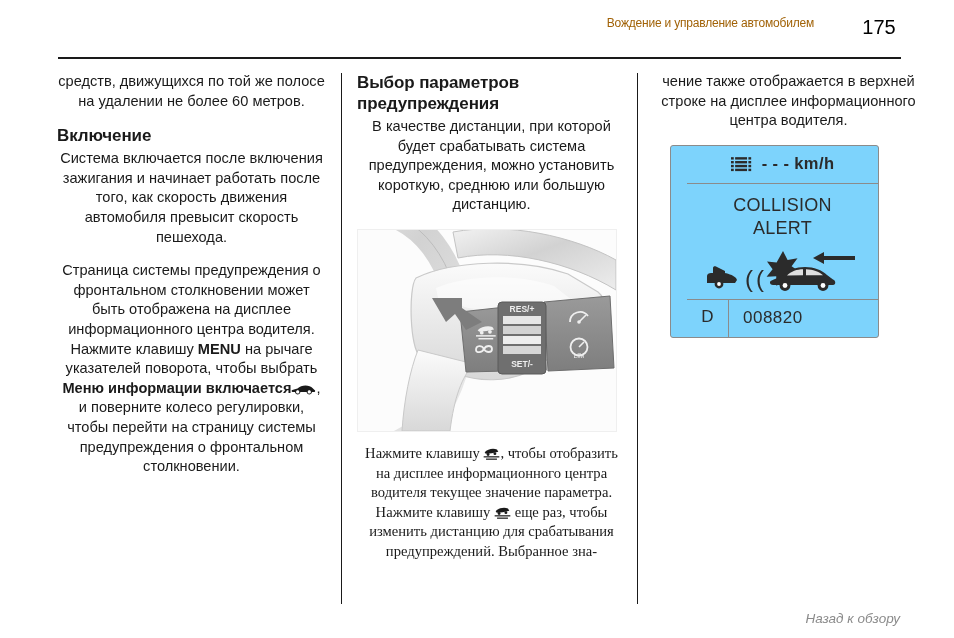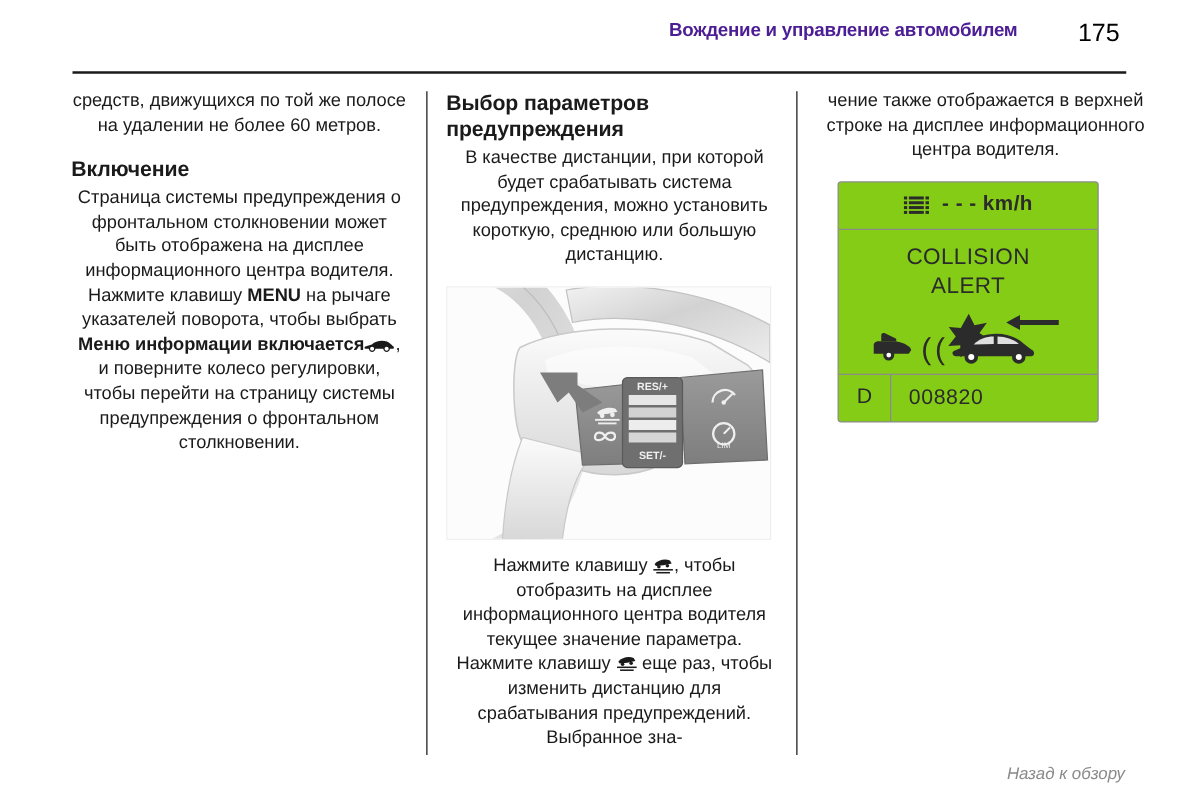--- a/index.html
+++ b/index.html
@@ -21,24 +21,24 @@
     position: absolute;
     left: 58px;
     top: 16px;
     width: 842px;
     height: 40px;
     display: flex;
     align-items: flex-start;
     justify-content: flex-end;
   }
   .header-title {
-    font-size: 15px;
-    font-weight: bold;
+    font-size: 12px;
+    font-weight: normal;
     letter-spacing: -0.2px;
-    color: #4c1d95;
+    color: #a16207;
     white-space: nowrap;
   }
   .header-pageno {
     font-size: 20px;
     font-weight: normal;
     color: #000000;
     margin-left: 44px;
     min-width: 42px;
     text-align: center;
   }
@@ -73,21 +73,21 @@
   }
   .col1 { left: 57px; }
   .col2 { left: 357px; }
   .col3 { left: 654px; }
 
   .column p {
     margin: 0 0 14px 0;
     text-align: center;
     hyphens: none;
   }
-  .column p.tight { margin-bottom: 16px; }
+  .column p.tight { margin-bottom: 16px; font-family: Liberation Serif, serif; }
 
   h2.sect-title {
     font-size: 17px;
     font-weight: bold;
     margin: 14px 0 3px 0;
     line-height: 21px;
     letter-spacing: -0.1px;
   }
   h2.sect-title.first { margin-top: 0; }
 
@@ -125,24 +125,25 @@
   .figure-wheel svg { display: block; }
 
   
   .figure-dic {
     width: 209px;
     height: 193px;
     margin: 13px 0 0 16px;
     border: 1.5px solid #8b8b8b;
     border-radius: 3px;
     box-sizing: border-box;
-    background: #84cc16;
+    background: #7dd3fc;
     display: flex;
     flex-direction: column;
     position: relative;
+    padding-left: 16px;
   }
   .dic-row-top {
     height: 37px;
     border-bottom: 1.5px solid #8b8b8b;
     display: flex;
     align-items: center;
     justify-content: center;
     gap: 9px;
   }
   .dic-bars {
@@ -221,20 +222,21 @@
 <div class="header-rule"></div>
 
 <div class="col-divider d1"></div>
 <div class="col-divider d2"></div>
 
 <div class="column col1">
   <p>средств, движущихся по той же по­лосе на удалении не более 60 мет­ров.</p>
 
   <h2 class="sect-title">Включение</h2>
 
+  <p>Система включается после вклю­чения зажигания и начинает рабо­тать после того, как скорость дви­жения автомобиля превысит ско­рость пешехода.</p>
 
   <p><span>Страница системы предупрежде­ния о фронтальном столкновении может быть отображена на дис­плее информационного центра во­дителя. Нажмите клавишу </span><b class="kw">MENU</b><span> на рычаге указателей поворота, чтобы выбрать </span><b class="kw">Меню информации включается</b><span class="icon-car-inline"><svg viewBox="0 0 50 22" width="25" height="11">
           <path d="M3 16 C1 16 0.5 13 2.5 12.2 L13 9 C17 5.2 23 3.2 29 3.2 C35 3.2 40 5 43.5 8.6 L46.5 11.6 C49 12.4 49 16 46.5 16 L42 16 C41.6 19 39.3 21 36.6 21 C33.9 21 31.6 19 31.2 16 L18.8 16 C18.4 19 16.1 21 13.4 21 C10.7 21 8.4 19 8 16 Z M13.4 12.7 C11.6 12.7 10.2 14.1 10.2 15.9 C10.2 17.7 11.6 19.1 13.4 19.1 C15.2 19.1 16.6 17.7 16.6 15.9 C16.6 14.1 15.2 12.7 13.4 12.7 Z M36.6 12.7 C34.8 12.7 33.4 14.1 33.4 15.9 C33.4 17.7 34.8 19.1 36.6 19.1 C38.4 19.1 39.8 17.7 39.8 15.9 C39.8 14.1 38.4 12.7 36.6 12.7 Z" fill="#1a1a1a"></path>
         </svg></span><span>, и поверните ко­лесо регулировки, чтобы перейти на страницу системы предупреж­дения о фронтальном столкнове­нии.</span></p>
 </div>
 
 <div class="column col2">
   <h2 class="sect-title first"><span>Выбор параметров</span><br><span>предупреждения</span></h2>
 
   <p>В качестве дистанции, при которой будет срабатывать система преду­преждения, можно установить ко­роткую, среднюю или большую ди­станцию.</p>

